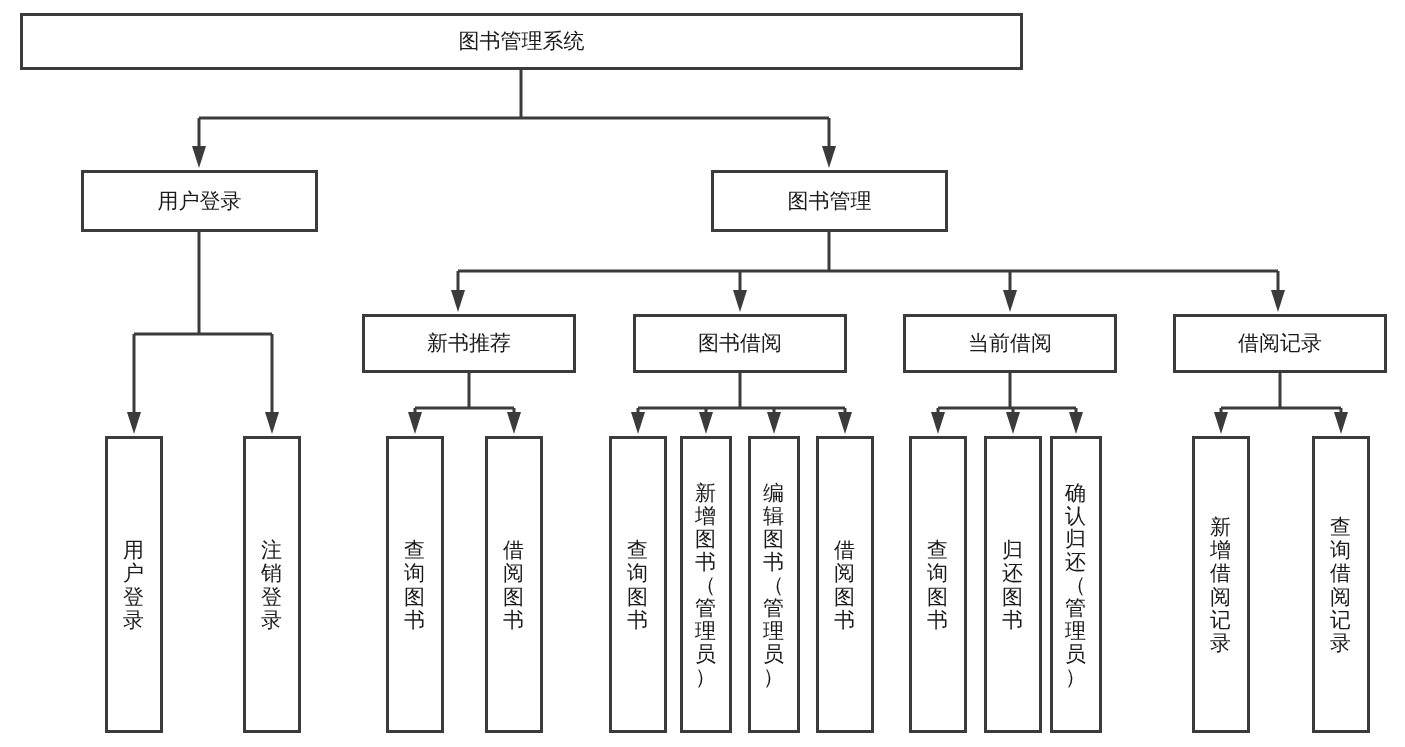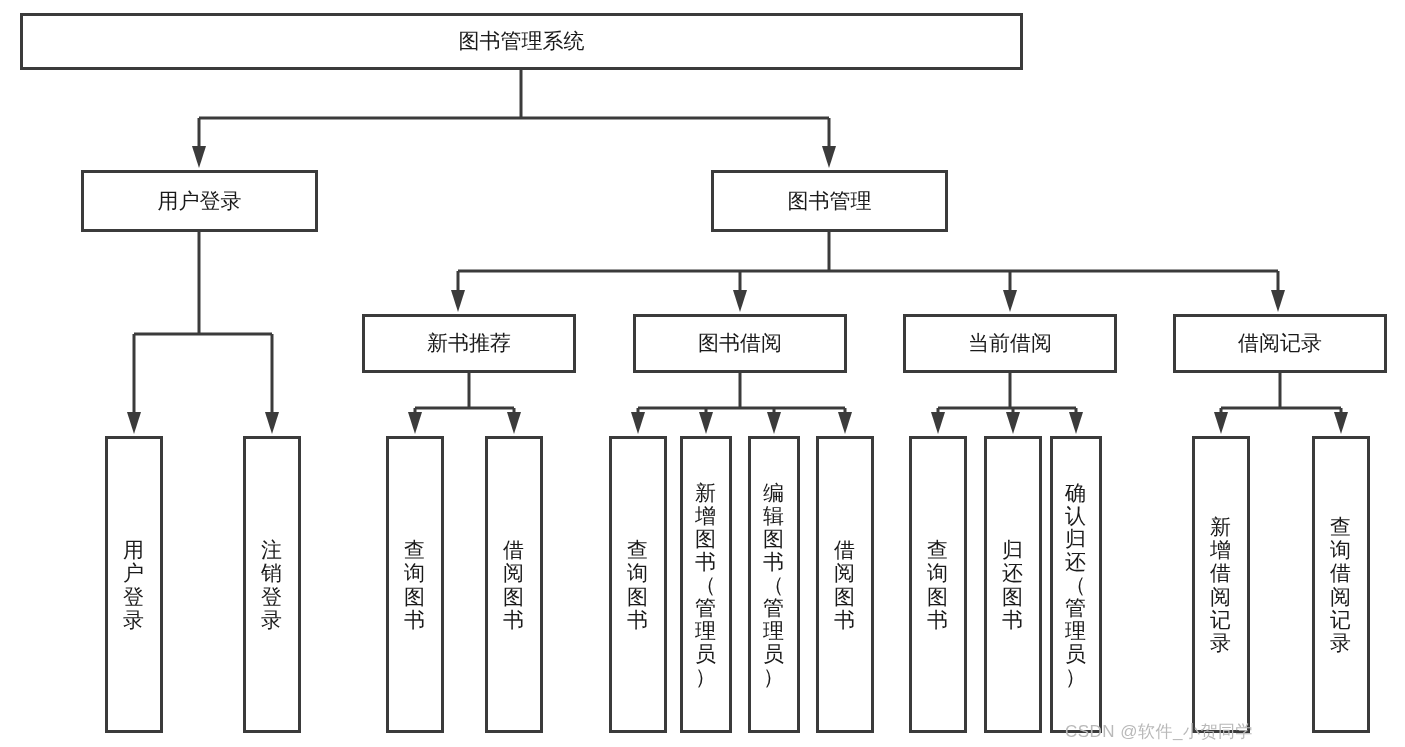--- a/index.html
+++ b/index.html
@@ -265,15 +265,14 @@
       <div class="vlabel-wrap" style="left: 1312px; top: 436px; width: 58px; height: 297px;">
         <div class="vlabel-text">查
 询
 借
 阅
 记
 录</div>
       </div>
     </div>
 
-  <div class="watermark">CSDN @软件_小贺同学</div>
 
 </div>
 
 </body></html>

